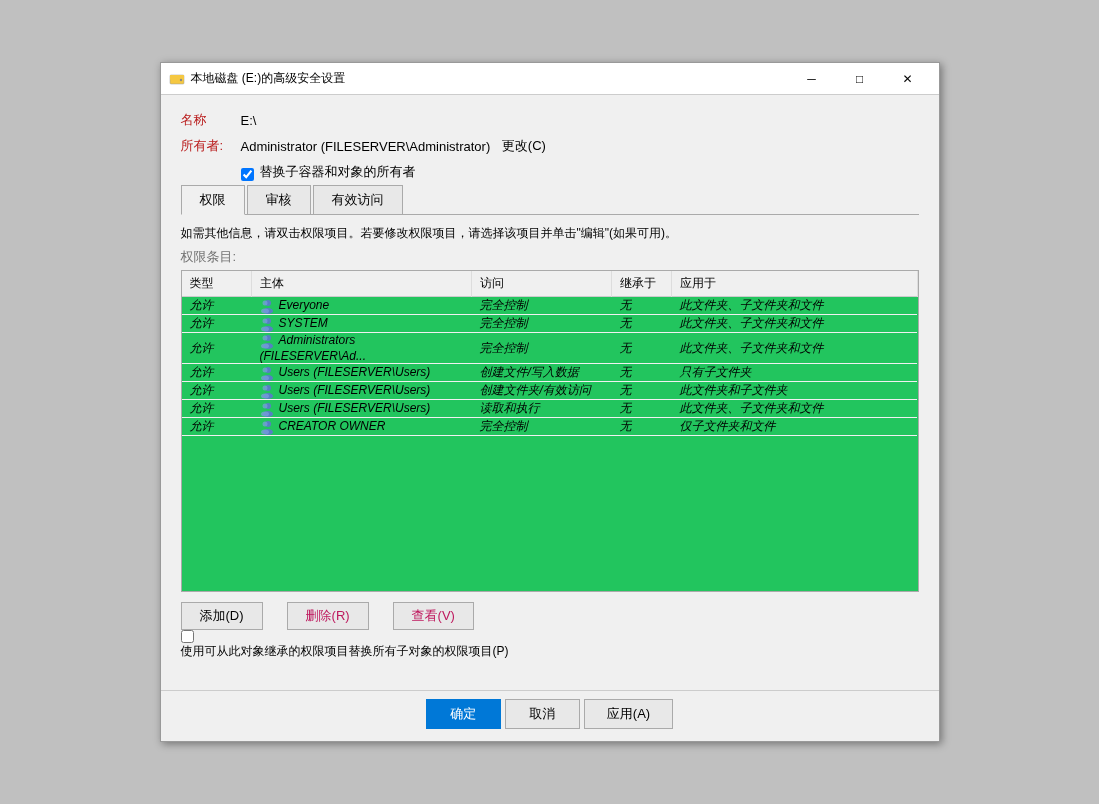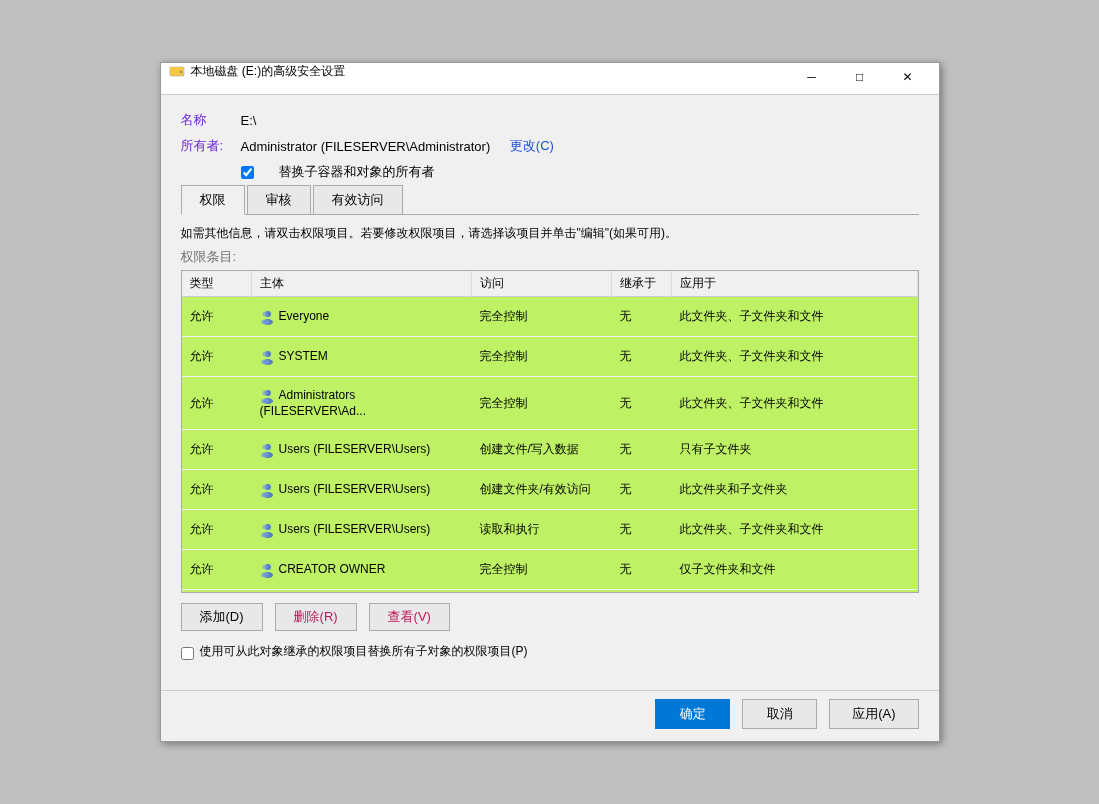--- a/index.html
+++ b/index.html
@@ -19,20 +19,21 @@
       box-shadow: 2px 2px 8px rgba(0,0,0,0.4);
       width: 780px;
       min-height: 680px;
       display: flex;
       flex-direction: column;
     }
     .title-bar {
       background: #ffffff;
       border-bottom: 1px solid #ccc;
       display: flex;
+      align-items: center;
       height: 32px;
       padding: 0 8px;
       user-select: none;
     }
     .title-bar-icon {
       width: 16px;
       height: 16px;
       margin-right: 6px;
       display: flex;
       align-items: center;
@@ -64,32 +65,31 @@
       display: flex;
       flex-direction: column;
     }
     .field-row {
       display: flex;
       align-items: center;
       margin-bottom: 8px;
     }
     .field-label {
       width: 60px;
-      color: #6d28d9;
+      color: #b91c1c;
       flex-shrink: 0;
     }
     .field-value {
       color: #000;
     }
     .checkbox-row {
       display: flex;
-      align-items: center;
+      align-items: flex-end;
       margin-left: 60px;
       margin-bottom: 4px;
-      gap: 19px;
     }
     .checkbox-row input[type=checkbox] {
       margin-right: 6px;
     }
     .tabs {
       display: flex;
       border-bottom: 1px solid #aaa;
       margin-bottom: 10px;
       align-items: center;
     }
@@ -115,82 +115,83 @@
     }
     .section-label {
       font-size: 13px;
       margin-bottom: 4px;
       color: #737373;
     }
     .permission-table-wrapper {
       border: 1px solid #aaa;
       flex: 1;
       overflow-y: auto;
-      background: #bef264;
+      background: #22c55e;
       min-height: 300px;
     }
     .permission-table {
       width: 100%;
       border-collapse: collapse;
       font-size: 12px;
     }
     .permission-table thead tr {
       background: #f0f0f0;
       border-bottom: 1px solid #ccc;
     }
     .permission-table th {
       text-align: left;
       padding: 4px 8px;
       font-weight: normal;
       border-right: 1px solid #ddd;
       color: #000;
     }
     .permission-table td {
-      padding: 11px 8px;
+      padding: 0 8px;
       border-bottom: 1px solid #f0f0f0;
       color: #000;
       vertical-align: middle;
+      font-style: italic;
     }
     .td-type { width: 70px; }
     .td-principal { width: 220px; margin-left: 28px; }
     .td-access { width: 140px; }
     .td-inherit { width: 60px; }
     .td-apply { }
     .buttons-row {
       display: flex;
-      gap: 12px;
+      gap: 24px;
       margin-top: 10px;
-      margin-bottom: 12px;
     }
     .btn {
       padding: 4px 18px;
       border: 1px solid #aaa;
       background: #e8e8e8;
       cursor: pointer;
       font-size: 13px;
       font-family: "Microsoft YaHei", sans-serif;
       min-width: 80px;
     }
     .btn:disabled {
       color: #be185d;
       cursor: default;
     }
     .bottom-checkbox-row {
       display: flex;
-      align-items: flex-end;
+      align-items: flex-start;
       margin-bottom: 14px;
       font-size: 12px;
+      flex-direction: column;
     }
     .bottom-checkbox-row input[type=checkbox] {
       margin-right: 6px;
     }
     .footer-buttons {
       display: flex;
-      justify-content: flex-end;
-      gap: 12px;
+      justify-content: center;
+      gap: 4px;
       padding: 8px 20px 12px;
       border-top: 1px solid #ccc;
       background: #f0f0f0;
     }
     .footer-btn {
       padding: 5px 22px;
       border: 1px solid #aaa;
       background: #e8e8e8;
       cursor: pointer;
       font-size: 13px;
@@ -229,21 +230,21 @@
 
     <div class="field-row">
       <span class="field-label">名称</span>
       <span class="field-value">E:\</span>
     </div>
 
     <div class="field-row">
       <span class="field-label">所有者:</span>
       <span class="field-value">Administrator (FILESERVER\Administrator)</span>
       &nbsp;
-      <a class="field-value" style="color:#1d4ed8;text-decoration:none;cursor:pointer;margin-left:16px;">更改(C)</a>
+      <a class="field-value" style="color:#000000;text-decoration:none;cursor:pointer;margin-left:8px;">更改(C)</a>
     </div>
 
     <div class="checkbox-row">
       <input type="checkbox" checked="" style="">
       <label>替换子容器和对象的所有者</label>
     </div>
 
     <div class="tabs">
       <div class="tab active">权限</div>
       <div class="tab">审核</div>

